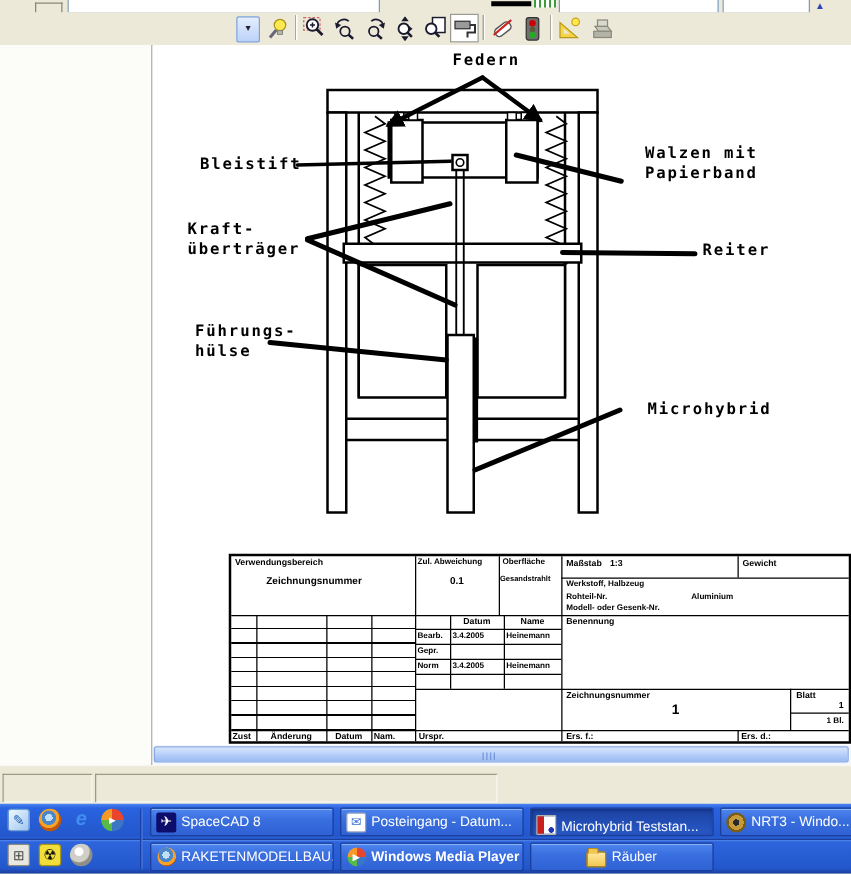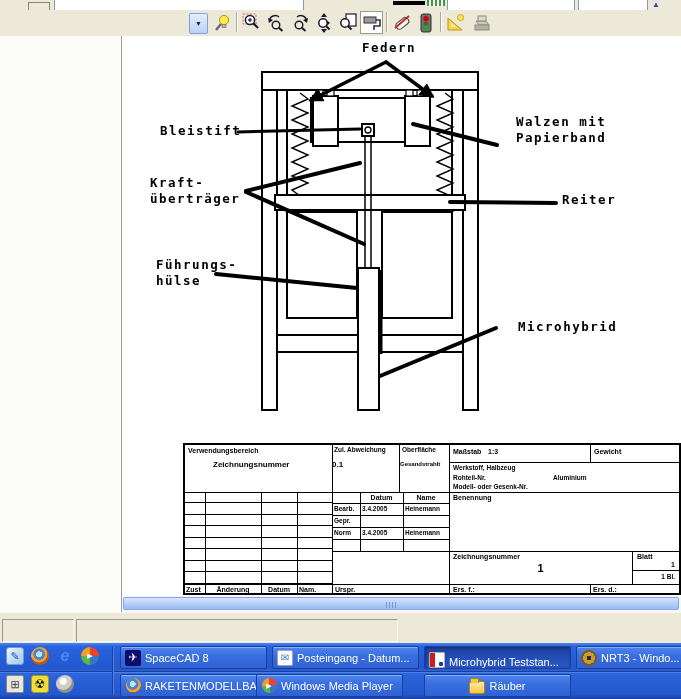--- a/index.html
+++ b/index.html
@@ -265,21 +265,21 @@
   <div class="abs vl" style="left:218px;top:47px;height:59px;"></div>
 
   <div class="abs revgrid" style="left:0;top:47px;width:147px;height:92px;"></div>
   <div class="abs vl" style="left:20px;top:47px;height:101px;"></div>
   <div class="abs vl" style="left:76px;top:47px;height:101px;"></div>
   <div class="abs vl" style="left:112px;top:47px;height:101px;"></div>
 
   <div class="tbc f7" style="left:3px;top:2px;">Verwendungsbereich</div>
   <div class="tbc f8" style="left:28px;top:16px;">Zeichnungsnummer</div>
   <div class="tbc f6" style="left:149px;top:2px;">Zul. Abweichung</div>
-  <div class="tbc f8" style="left:147px;top:16px;width:67px;">0.1</div>
+  <div class="tbc f8" style="left:147px;top:16px;width:67px;text-align:center;">0.1</div>
   <div class="tbc f6" style="left:217px;top:2px;">Oberfläche</div>
   <div class="tbc" style="left:215px;top:16px;font-size:6px;">Gesandstrahlt</div>
   <div class="tbc f7" style="left:268px;top:3px;">Maßstab</div>
   <div class="tbc f7" style="left:303px;top:3px;">1:3</div>
   <div class="tbc f7" style="left:409px;top:3px;">Gewicht</div>
   <div class="tbc f6" style="left:268px;top:20px;">Werkstoff, Halbzeug</div>
   <div class="tbc f6" style="left:268px;top:30px;">Rohteil-Nr.</div>
   <div class="tbc f6" style="left:368px;top:30px;">Aluminium</div>
   <div class="tbc f6" style="left:268px;top:39px;">Modell- oder Gesenk-Nr.</div>
   <div class="tbc f7" style="left:175px;top:49px;width:43px;text-align:center;">Datum</div>
@@ -362,21 +362,21 @@
     <span class="ticon icon-film"></span>
     <span>NRT3 - Windo...</span>
   </div>
 
   <div class="task" style="left:120px;top:31px;">
     <span class="ticon">
         <span class="ql ql-ff" style="position:static;width:15px;height:15px;"></span>
       </span>
     <span>RAKETENMODELLBAU...</span>
   </div>
-  <div class="task" style="left:256px;top:31px;">
+  <div class="task" style="left:272px;top:31px;font-weight:bold;">
     <span class="ticon">
         <span class="ql ql-wmp" style="position:static;width:15px;height:15px;">
           <span>▶</span>
         </span>
       </span>
     <span>Windows Media Player</span>
   </div>
   <div class="task" style="left:424px;top:31px;justify-content:center;">
     <span class="ticon">
         <span class="icon-folder"></span>

